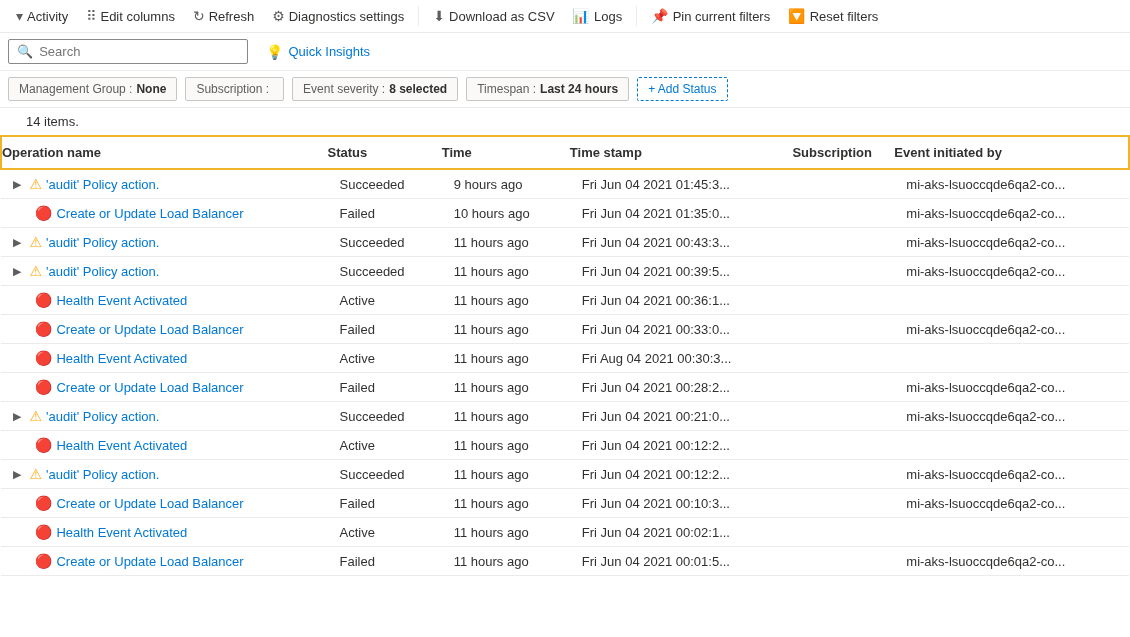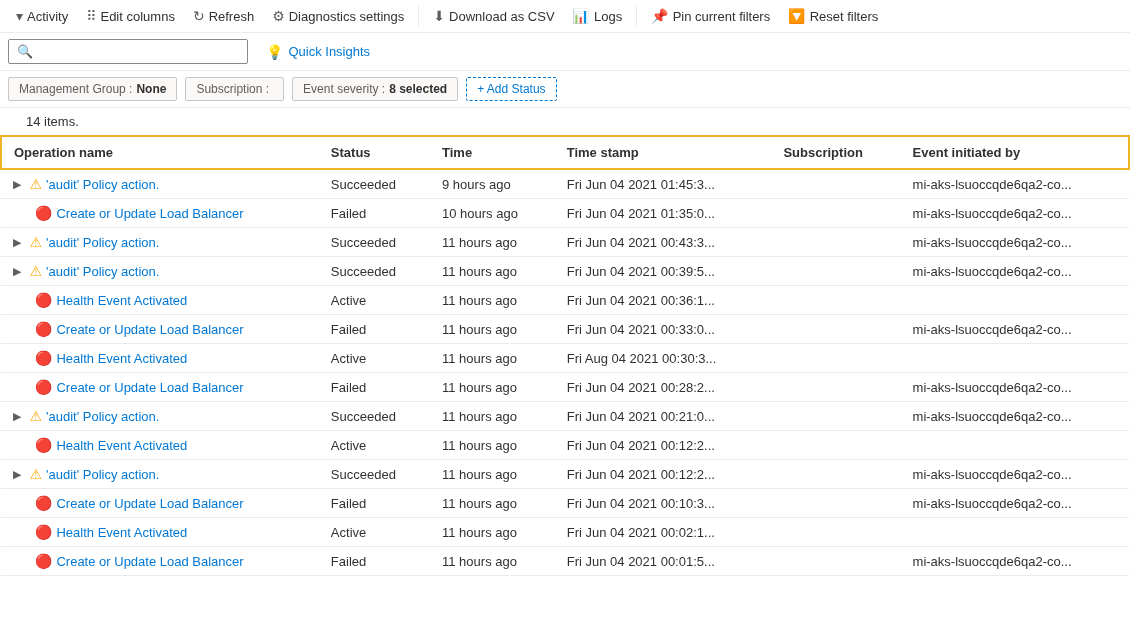--- a/index.html
+++ b/index.html
@@ -124,21 +124,21 @@
     table {
       width: 100%;
       border-collapse: collapse;
       font-size: 13px;
     }
     thead tr {
       border: 2px solid #f0b429;
       background: #fff;
     }
     thead th {
-      padding: 8px 12px;
+      padding: 8px 0;
       text-align: left;
       font-weight: 600;
       color: #323130;
       border-bottom: 2px solid #f0b429;
       border-top: 2px solid #f0b429;
       white-space: nowrap;
     }
     thead th:first-child { border-left: 2px solid #f0b429; }
     thead th:last-child { border-right: 2px solid #f0b429; }
 
@@ -204,38 +204,43 @@
   </button>
   <button class="toolbar-btn">
     <span class="toolbar-icon">🔽</span>
     <span>Reset filters</span>
   </button>
 </div>
 
 <div class="toolbar2">
   <div class="search-box">
     <span style="color:#605e5c;">🔍</span>
+    <input type="text" placeholder="Search" style="">
   </div>
   <button class="quick-insights-btn">
     <span style="font-size:14px;">💡</span>
     <span>Quick Insights</span>
   </button>
 </div>
 
 <div class="filters-row">
   <div class="filter-pill">
     <span class="label">Management Group :</span>
     <span class="value">None</span>
   </div>
   <div class="filter-pill">
     <span class="label">Subscription :</span>
   </div>
   <div class="filter-pill">
     <span class="label">Event severity :</span>
     <span class="value">8 selected</span>
+  </div>
+  <div class="filter-pill">
+    <span class="label">Timespan :</span>
+    <span class="value">Last 24 hours</span>
   </div>
   <button class="add-filter-btn">
     <span>+ Add Status</span>
   </button>
 </div>
 
 <div class="items-count">
   <span>14 items.</span>
 </div>
 

